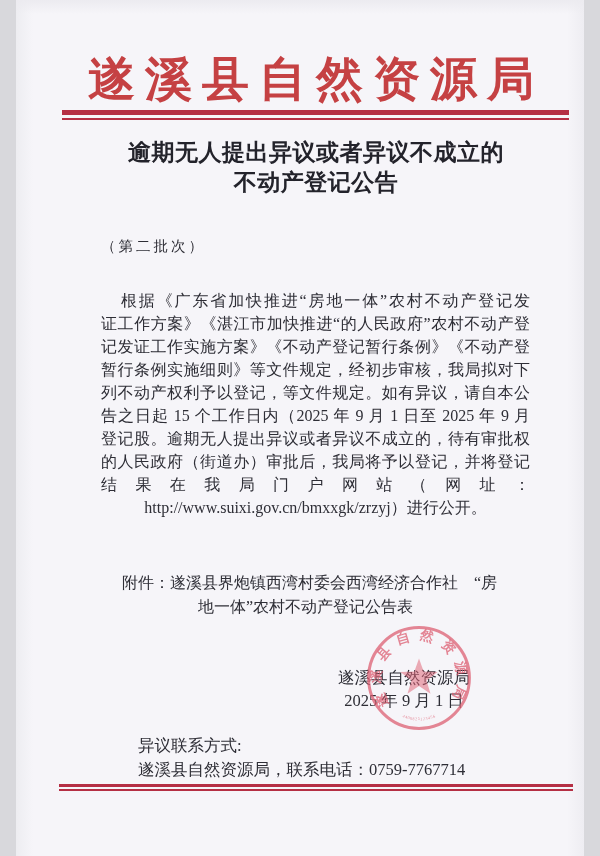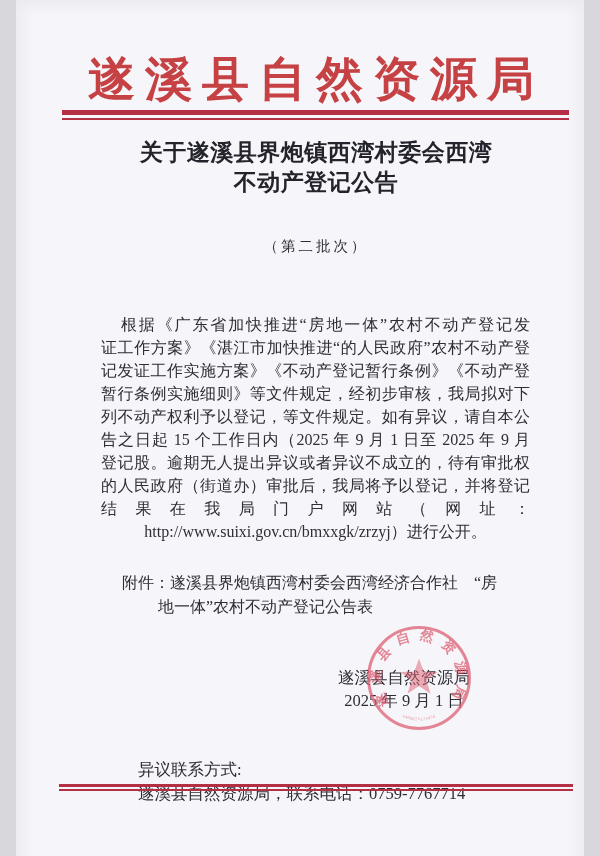--- a/index.html
+++ b/index.html
@@ -24,63 +24,63 @@
   .rule-top-thin{left:46px; top:117.5px; width:507px; height:2.5px;}
   .rule-bot-thick{left:43px; top:784px; width:514px; height:3.2px;}
   .rule-bot-thin{left:43px; top:789px; width:514px; height:2px;}
   
   .doc-title{
     left:85px; top:138px; width:430px; text-align:center;
     font-size:23px; font-weight:bold; line-height:30px; color:#23232b;
     letter-spacing:0.5px;
   }
   .batch{
-    left:85px; top:237px; width:430px; text-align:center;
+    left:85px; top:237px; width:430px; text-align:left;
     font-size:14.5px; letter-spacing:3px; color:#2e2e36;
   }
   
   .body-text{
     left:85px; top:289px; width:429px;
     font-size:16px; line-height:23px; color:#2e2e36;
   }
   .jline{text-align:justify; text-align-last:justify; height:23px; overflow:hidden;}
-  .jline.indent{padding-left:20px;margin-top:24px;}
+  .jline.indent{padding-left:20px;}
   .plainline{text-align:center; height:23px;}
   
   .attachment{
     left:106px; top:571px; width:400px;
     font-size:16px; line-height:23.5px; color:#2e2e36;
   }
-  .attach-l2{margin-left:36px;}
+  .attach-l2{margin-left:76px;}
   .attachment div{white-space:nowrap;}
   
   .signature{
     left:310px; top:666px; width:156px; text-align:center;
     font-size:16.5px; line-height:23px; color:#2e2e36; white-space:nowrap;
   }
   
   .contact{
-    left:122px; top:758px; width:420px;
+    left:122px; top:734px; width:420px;
     font-size:16.5px; line-height:24px; color:#2e2e36; white-space:nowrap;
   }
   
   .seal{left:347px; top:622px; width:112px; height:112px; opacity:0.88;}
   .seal text{font-family:"Liberation Serif","DejaVu Serif",serif;}
 </style>
 </head>
 <body>
 
 <div class="page">
 
   <div class="abs org-head">遂溪县自然资源局</div>
   <div class="abs rule rule-top-thick"></div>
   <div class="abs rule rule-top-thin"></div>
 
   <div class="abs doc-title">
-    <div>关于遂溪县界炮镇西湾村委会西湾</div>
+    <div>逾期无人提出异议或者异议不成立的</div>
     <div>不动产登记公告</div>
   </div>
   <div class="abs batch">（第二批次）</div>
 
   <div class="abs body-text">
     <div class="jline indent">根据《广东省加快推进“房地一体”农村不动产登记发</div>
     <div class="jline">证工作方案》《湛江市加快推进“的人民政府”农村不动产登</div>
     <div class="jline">记发证工作实施方案》《不动产登记暂行条例》《不动产登记</div>
     <div class="jline">暂行条例实施细则》等文件规定，经初步审核，我局拟对下</div>
     <div class="jline">列不动产权利予以登记，等文件规定。如有异议，请自本公</div>

